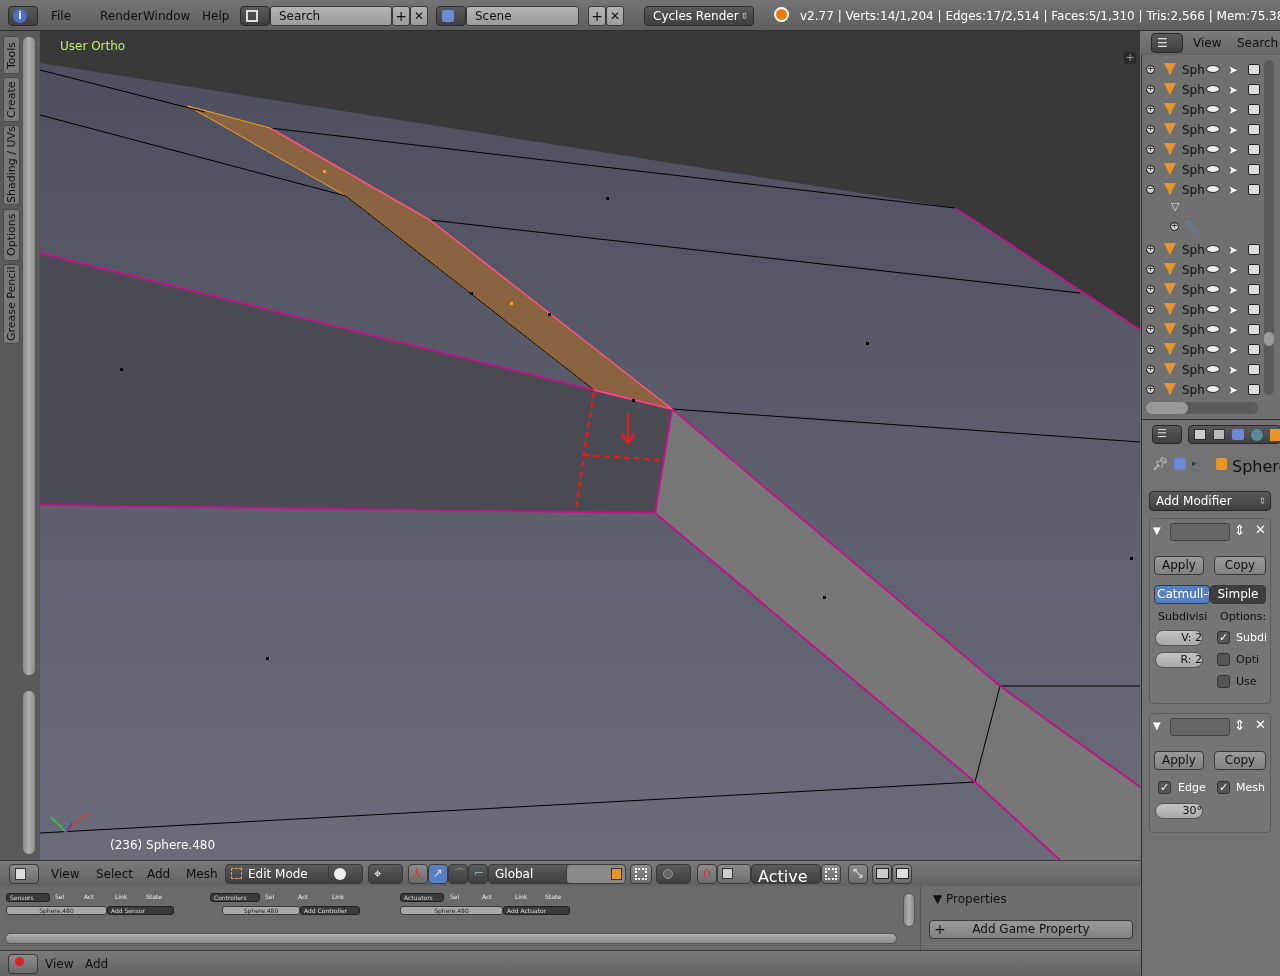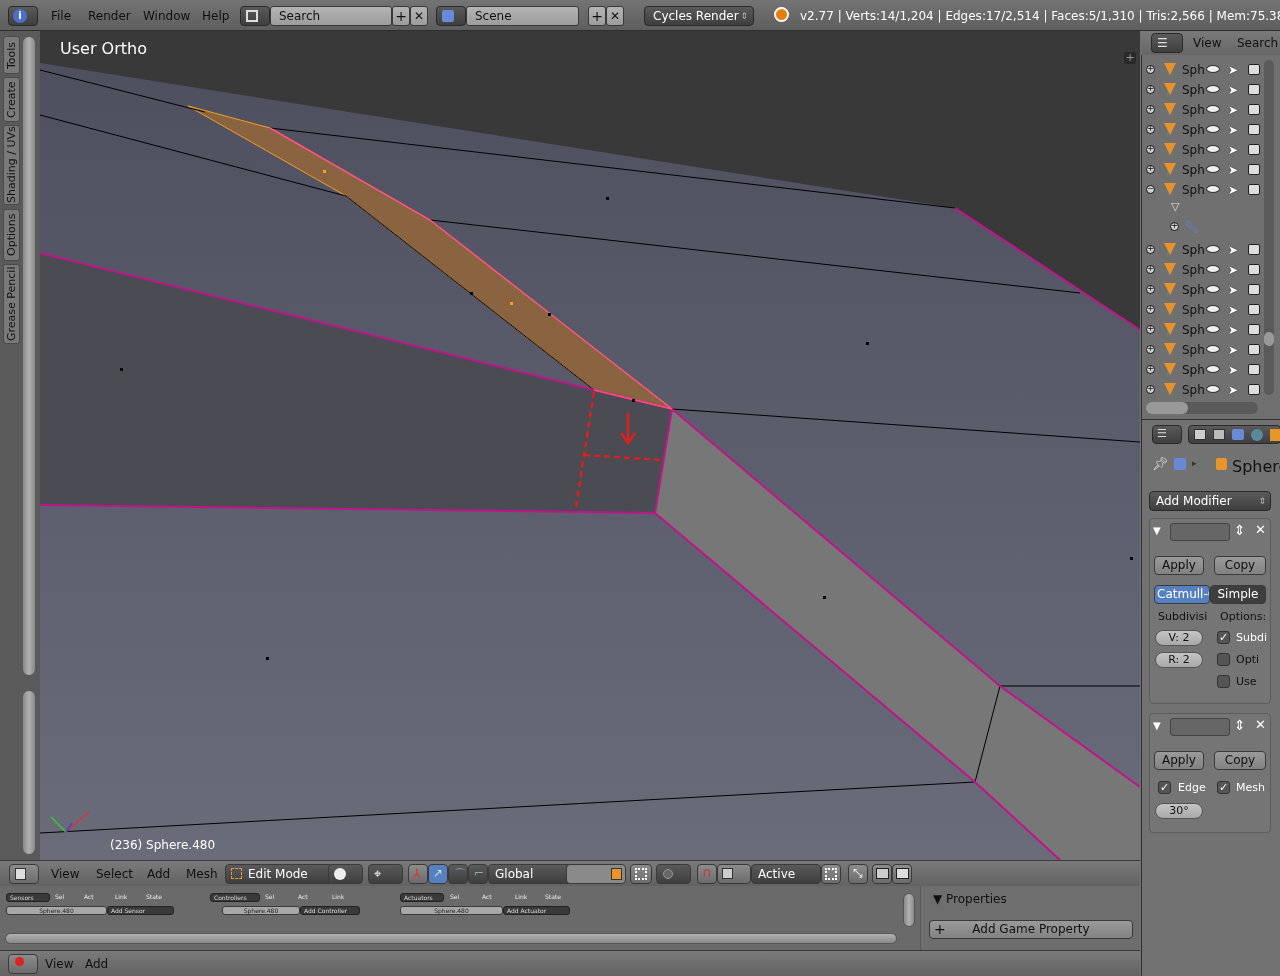--- a/index.html
+++ b/index.html
@@ -10,21 +10,21 @@
 .menu{color:#111;font-size:12px;top:9px}
 .btn-dark{background:linear-gradient(#5a5a5a,#3f3f3f);border:1px solid #2a2a2a;border-radius:4px}
 .field{background:linear-gradient(#b4b4b4,#9c9c9c);border:1px solid #3a3a3a;border-radius:3px;color:#111;font-size:12px;padding-left:8px;line-height:18px}
 .stats{left:800px;top:9px;color:#fff;font-size:12px;white-space:nowrap}
 
 #viewport{left:40px;top:31px;width:1100px;height:829px;overflow:hidden;background:#393939}
 #left-tabs{left:0;top:31px;width:40px;height:829px;background:#5a5a5a}
 .vtab{position:absolute;left:3px;width:17px;background:#7a7a7a;border:1px solid #4a4a4a;border-radius:3px;color:#111;font-size:11px;writing-mode:vertical-rl;transform:rotate(180deg);display:flex;align-items:center;justify-content:center}
 #vscroll{left:22px;top:36px;width:14px;height:640px;border-radius:7px;background:linear-gradient(90deg,#8a8a8a,#b0b0b0,#8a8a8a);border:1px solid #5a5a5a}
 #vscroll2{left:22px;top:690px;width:14px;height:165px;border-radius:7px;background:linear-gradient(90deg,#8a8a8a,#b0b0b0,#8a8a8a);border:1px solid #5a5a5a}
-.ortho{left:60px;top:39px;color:#ffffff;font-size:16px}
+.ortho{left:60px;top:39px;color:#bef264;font-size:12px}
 .objinfo{left:110px;top:838px;color:#fff;font-size:12px}
 
 #vheader{left:0;top:860px;width:1140px;height:26px;background:linear-gradient(#7a7a7a,#626262);border-top:1px solid #3a3a3a}
 .ibtn{position:absolute;top:3px;height:20px;background:linear-gradient(#8c8c8c,#6c6c6c);border:1px solid #3a3a3a;border-radius:4px}
 .mtxt{position:absolute;top:6px;color:#111;font-size:12px}
 
 #logic{left:0;top:886px;width:920px;height:64px;background:#6a6a6a}
 .tiny-dd{position:absolute;height:9px;background:#3a3a3a;border:1px solid #222;border-radius:3px;color:#ddd;font-size:6px;line-height:7px;padding-left:3px}
 .tiny-f{position:absolute;height:9px;background:#a8a8a8;border:1px solid #3a3a3a;border-radius:3px;color:#222;font-size:6px;line-height:7px;text-align:center}
 .tiny-t{position:absolute;color:#eee;font-size:6px}
@@ -37,33 +37,33 @@
 .orow .expander{position:absolute;left:2px;top:5px;width:9px;height:9px;border:1px solid #111;border-radius:50%;font-size:8px;line-height:6px;text-align:center;color:#111;background:#cfcfcf}
 .orow .tri{position:absolute;left:20px;top:3px;width:0;height:0;border-left:6px solid transparent;border-right:6px solid transparent;border-top:12px solid #e8922a}
 .orow .nm{position:absolute;left:38px;top:3px;font-size:12px;color:#111;width:22px;overflow:hidden;white-space:nowrap}
 .orow .eye{position:absolute;left:62px;top:5px;width:14px;height:8px;border-radius:50%;background:#eee;border:1px solid #333}
 .orow .cur{position:absolute;left:84px;top:3px;color:#fff;font-size:12px;text-shadow:0 0 1px #000}
 .orow .cam{position:absolute;left:104px;top:4px;width:12px;height:11px;background:#ddd;border:1px solid #222;border-radius:2px}
 #props{left:1141px;top:419px;width:139px;height:557px;background:#727272;border-left:1px solid #303030;border-top:1px solid #303030}
 .pbtn{position:absolute;height:19px;background:linear-gradient(#9a9a9a,#828282);border:1px solid #3a3a3a;border-radius:4px;color:#111;font-size:12px;text-align:center;line-height:17px}
 .box{position:absolute;border:1px solid #5c5c5c;border-radius:4px;background:#757575}
 .chk{position:absolute;width:13px;height:13px;border-radius:3px;background:#555;border:1px solid #333;color:#fff;font-size:11px;line-height:11px;text-align:center}
-.num{position:absolute;height:16px;background:linear-gradient(#c4c4c4,#a8a8a8);border:1px solid #555;border-radius:8px;color:#111;font-size:11px;text-align:center;line-height:14px}
+.num{position:absolute;height:16px;background:linear-gradient(#c4c4c4,#a8a8a8);border:1px solid #555;border-radius:8px;color:#111;font-size:11px;text-align:right;line-height:14px}
 .lbl{position:absolute;color:#111;font-size:11px}
 .lblw{position:absolute;color:#fff;font-size:11px}
 </style>
 </head>
 <body>
 
 <div id="topbar" class="abs">
   <div class="abs btn-dark" style="left:8px;top:6px;width:30px;height:20px">
     <span class="abs" style="left:4px;top:2px;width:14px;height:14px;border-radius:50%;background:#4a70c8;color:#fff;font-size:10px;text-align:center;line-height:14px;font-weight:bold">i</span>
   </div>
   <span class="abs menu" style="left:51px">File</span>
-  <span class="abs menu" style="left:88px">Render</span>
+  <span class="abs menu" style="left:100px">Render</span>
   <span class="abs menu" style="left:143px">Window</span>
   <span class="abs menu" style="left:202px">Help</span>
 
   <div class="abs btn-dark" style="left:240px;top:6px;width:30px;height:20px">
     <span class="abs" style="left:5px;top:3px;width:12px;height:12px;border:2px solid #ddd"></span>
   </div>
   <div class="abs field" style="left:270px;top:6px;width:122px;height:20px">Search</div>
   <div class="abs field" style="left:392px;top:6px;width:18px;height:20px;padding:0;text-align:center;font-size:14px"><span>+</span></div>
   <div class="abs field" style="left:410px;top:6px;width:18px;height:20px;padding:0;text-align:center"><span>✕</span></div>
 
@@ -212,21 +212,21 @@
   <div class="ibtn" style="left:656px;width:35px;background:linear-gradient(#5a5a5a,#3f3f3f)">
       <span class="abs" style="left:6px;top:4px;width:10px;height:10px;border-radius:50%;background:#666;border:1px solid #999"></span>
     </div>
   <div class="ibtn" style="left:697px;width:20px">
       <span class="abs" style="left:4px;top:0px;color:#c33;font-size:13px">∩</span>
     </div>
   <div class="ibtn" style="left:717px;width:34px">
       <span class="abs" style="left:4px;top:3px;width:11px;height:11px;background:#ccc;border:1px solid #333"></span>
     </div>
   <div class="ibtn" style="left:751px;width:70px;background:linear-gradient(#5a5a5a,#3f3f3f)">
-      <span class="abs" style="left:6px;top:2px;color:#fff;font-size:12px">Active</span>
+      <span class="abs" style="left:6px;top:2px;color:#fff;font-size:16px">Active</span>
     </div>
   <div class="ibtn" style="left:821px;width:20px">
       <span class="abs" style="left:3px;top:3px;width:12px;height:12px;border:2px dotted #fff"></span>
     </div>
   <div class="ibtn" style="left:848px;width:20px">
       <span class="abs" style="left:4px;top:1px;color:#fff;font-size:12px">⤡</span>
     </div>
   <div class="ibtn" style="left:872px;width:20px">
       <span class="abs" style="left:3px;top:3px;width:13px;height:11px;background:#ccc;border:1px solid #222"></span>
     </div>

